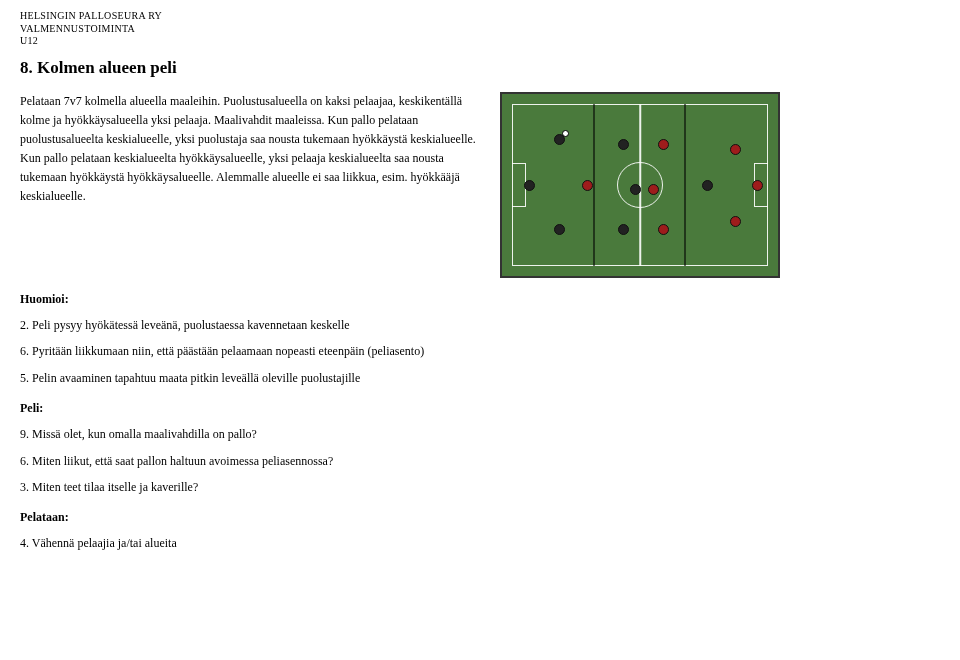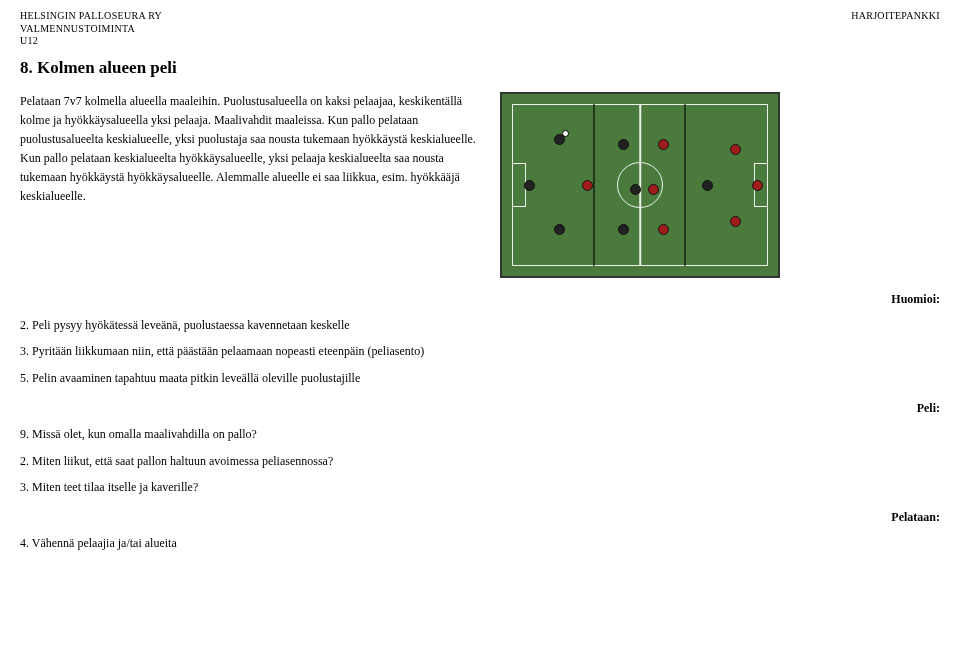--- a/index.html
+++ b/index.html
@@ -6,29 +6,29 @@
   body {
     font-family: Georgia, 'Times New Roman', serif;
     font-size: 12px;
     color: #000;
     background: #fff;
     width: 960px;
     height: 660px;
     padding: 10px 20px 10px 20px;
     position: relative;
   }
-  .header-row { display: flex; justify-content: space-between; font-size: 10px; letter-spacing: 0.3px; }
+  .header-row { display: flex; font-size: 10px; letter-spacing: 0.3px; gap: 41px; }
   .header-left div { line-height: 1.25; }
   .header-right { text-align: right; }
   .title { font-size: 17px; font-weight: bold; margin-top: 10px; margin-bottom: 14px; }
   .content-row { display: flex; gap: 10px; }
   .text-col { flex: 0 0 470px; }
   .text-col p { line-height: 1.6; font-size: 12px; }
   .fig-col { flex: 0 0 280px; }
-  .section-label { font-weight: bold; margin-top: 14px; margin-bottom: 10px; font-size: 12px; text-align: right; }
+  .section-label { font-weight: bold; margin-top: 14px; margin-bottom: 10px; font-size: 12px; }
   .list-item { margin-bottom: 10px; font-size: 12px; line-height: 1.4; }
   
   .field {
     width: 280px; height: 186px;
     background: #4a7a3c;
     border: 2px solid #333;
     position: relative;
   }
   .field-inner {
     position: absolute; inset: 10px;
@@ -69,21 +69,20 @@
 </style>
 </head>
 <body>
 
 <div class="header-row">
   <div class="header-left">
     <div>HELSINGIN PALLOSEURA RY</div>
     <div>VALMENNUSTOIMINTA</div>
     <div>U12</div>
   </div>
-  <div class="header-right">HARJOITEPANKKI</div>
 </div>
 
 <div class="title">8. Kolmen alueen peli</div>
 
 <div class="content-row">
   <div class="text-col">
     <p>Pelataan 7v7 kolmella alueella maaleihin. Puolustusalueella on kaksi pelaajaa, keskikentällä kolme ja hyökkäysalueella yksi pelaaja. Maalivahdit maaleissa. Kun pallo pelataan puolustusalueelta keskialueelle, yksi puolustaja saa nousta tukemaan hyökkäystä keskialueelle. Kun pallo pelataan keskialueelta hyökkäysalueelle, yksi pelaaja keskialueelta saa nousta tukemaan hyökkäystä hyökkäysalueelle. Alemmalle alueelle ei saa liikkua, esim. hyökkääjä keskialueelle.</p>
   </div>
   <div class="fig-col">
     <div class="field">
@@ -112,22 +111,22 @@
       <div class="player pd" style="left:200px; top:86px;"></div>
       <div class="player pr" style="left:228px; top:50px;"></div>
       <div class="player pr" style="left:228px; top:122px;"></div>
       <div class="player pr" style="left:250px; top:86px;"></div>
     </div>
   </div>
 </div>
 
 <div class="section-label">Huomioi:</div>
 <div class="list-item">2. Peli pysyy hyökätessä leveänä, puolustaessa kavennetaan keskelle</div>
-<div class="list-item">3. Pyritään liikkumaan niin, että päästään pelaamaan nopeasti eteenpäin (peliasento)</div>
+<div class="list-item">6. Pyritään liikkumaan niin, että päästään pelaamaan nopeasti eteenpäin (peliasento)</div>
 <div class="list-item">5. Pelin avaaminen tapahtuu maata pitkin leveällä oleville puolustajille</div>
 
 <div class="section-label">Peli:</div>
 <div class="list-item">9. Missä olet, kun omalla maalivahdilla on pallo?</div>
-<div class="list-item">2. Miten liikut, että saat pallon haltuun avoimessa peliasennossa?</div>
+<div class="list-item">6. Miten liikut, että saat pallon haltuun avoimessa peliasennossa?</div>
 <div class="list-item">3. Miten teet tilaa itselle ja kaverille?</div>
 
 <div class="section-label">Pelataan:</div>
 <div class="list-item">4. Vähennä pelaajia ja/tai alueita</div>
 
 </body></html>

